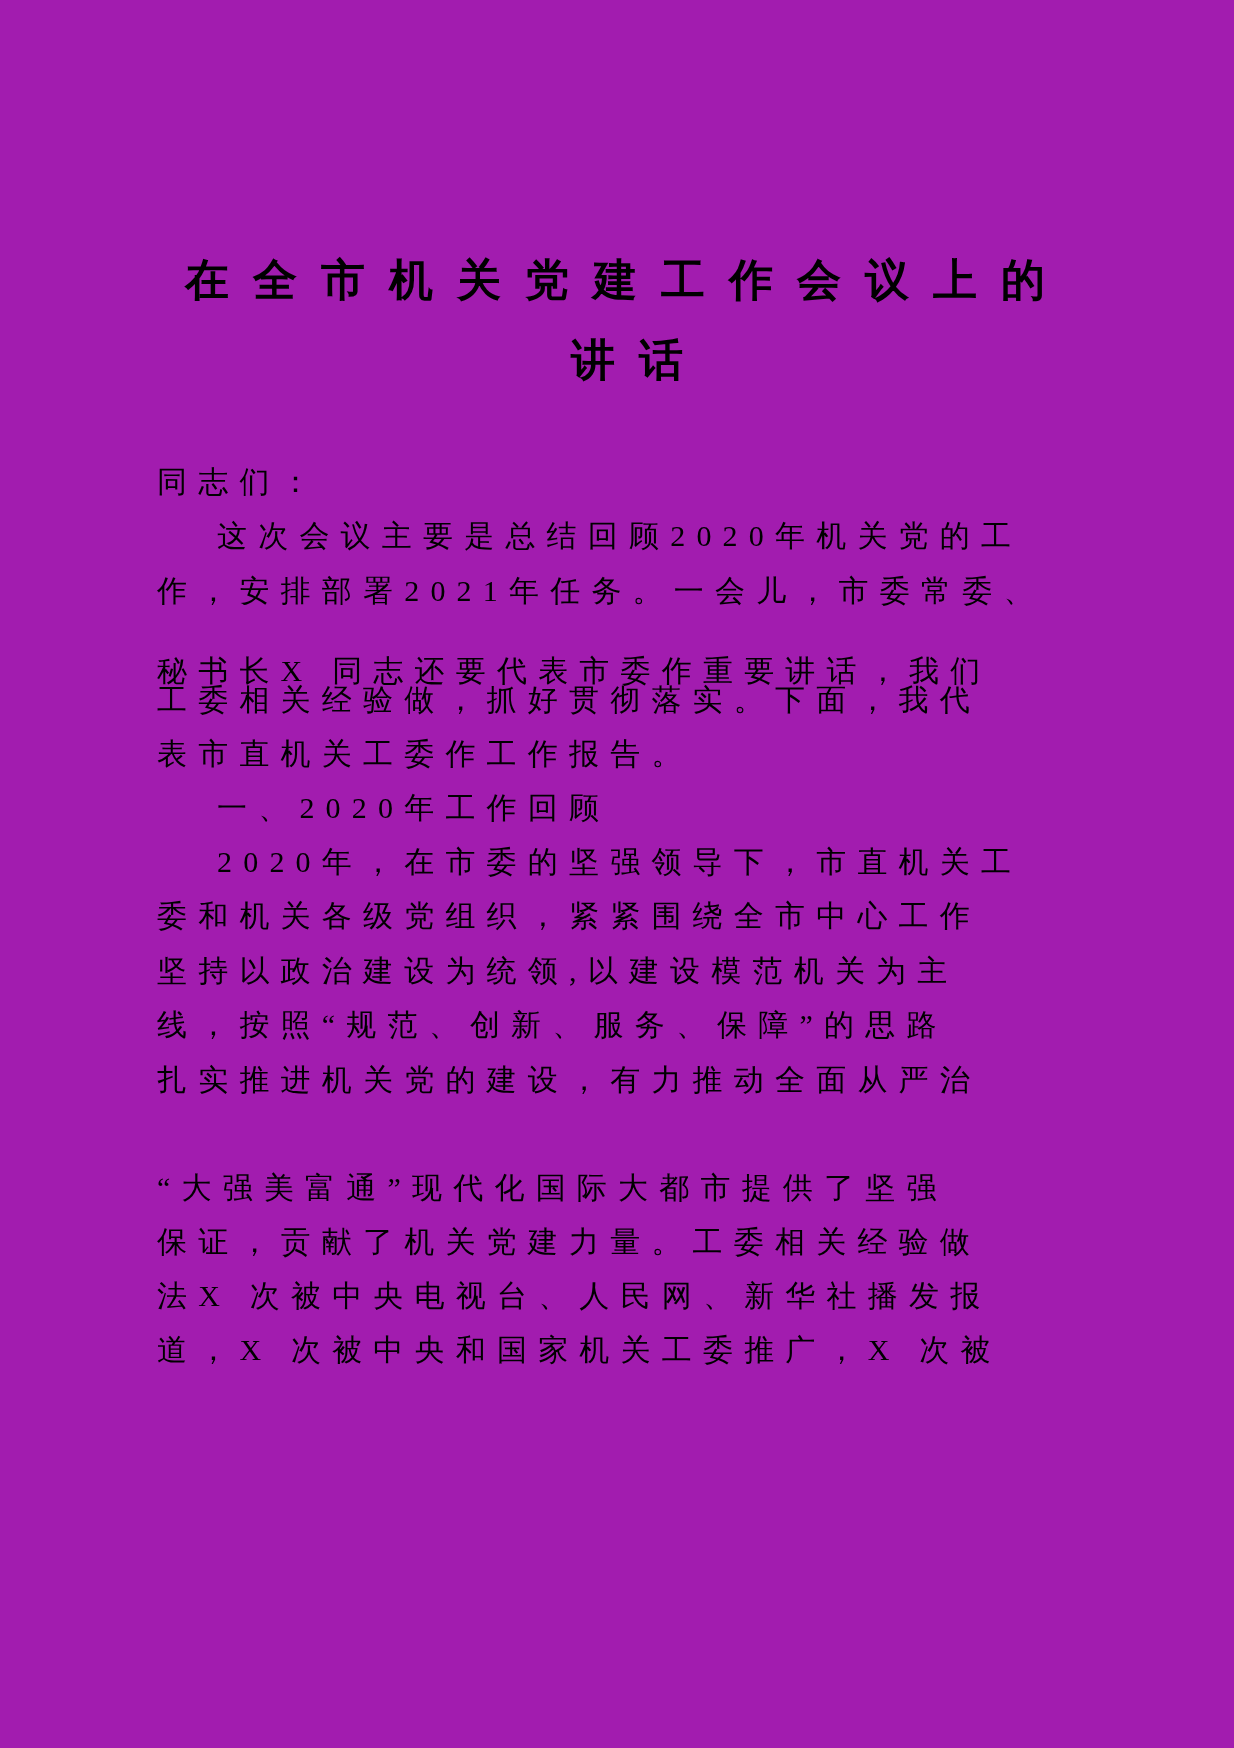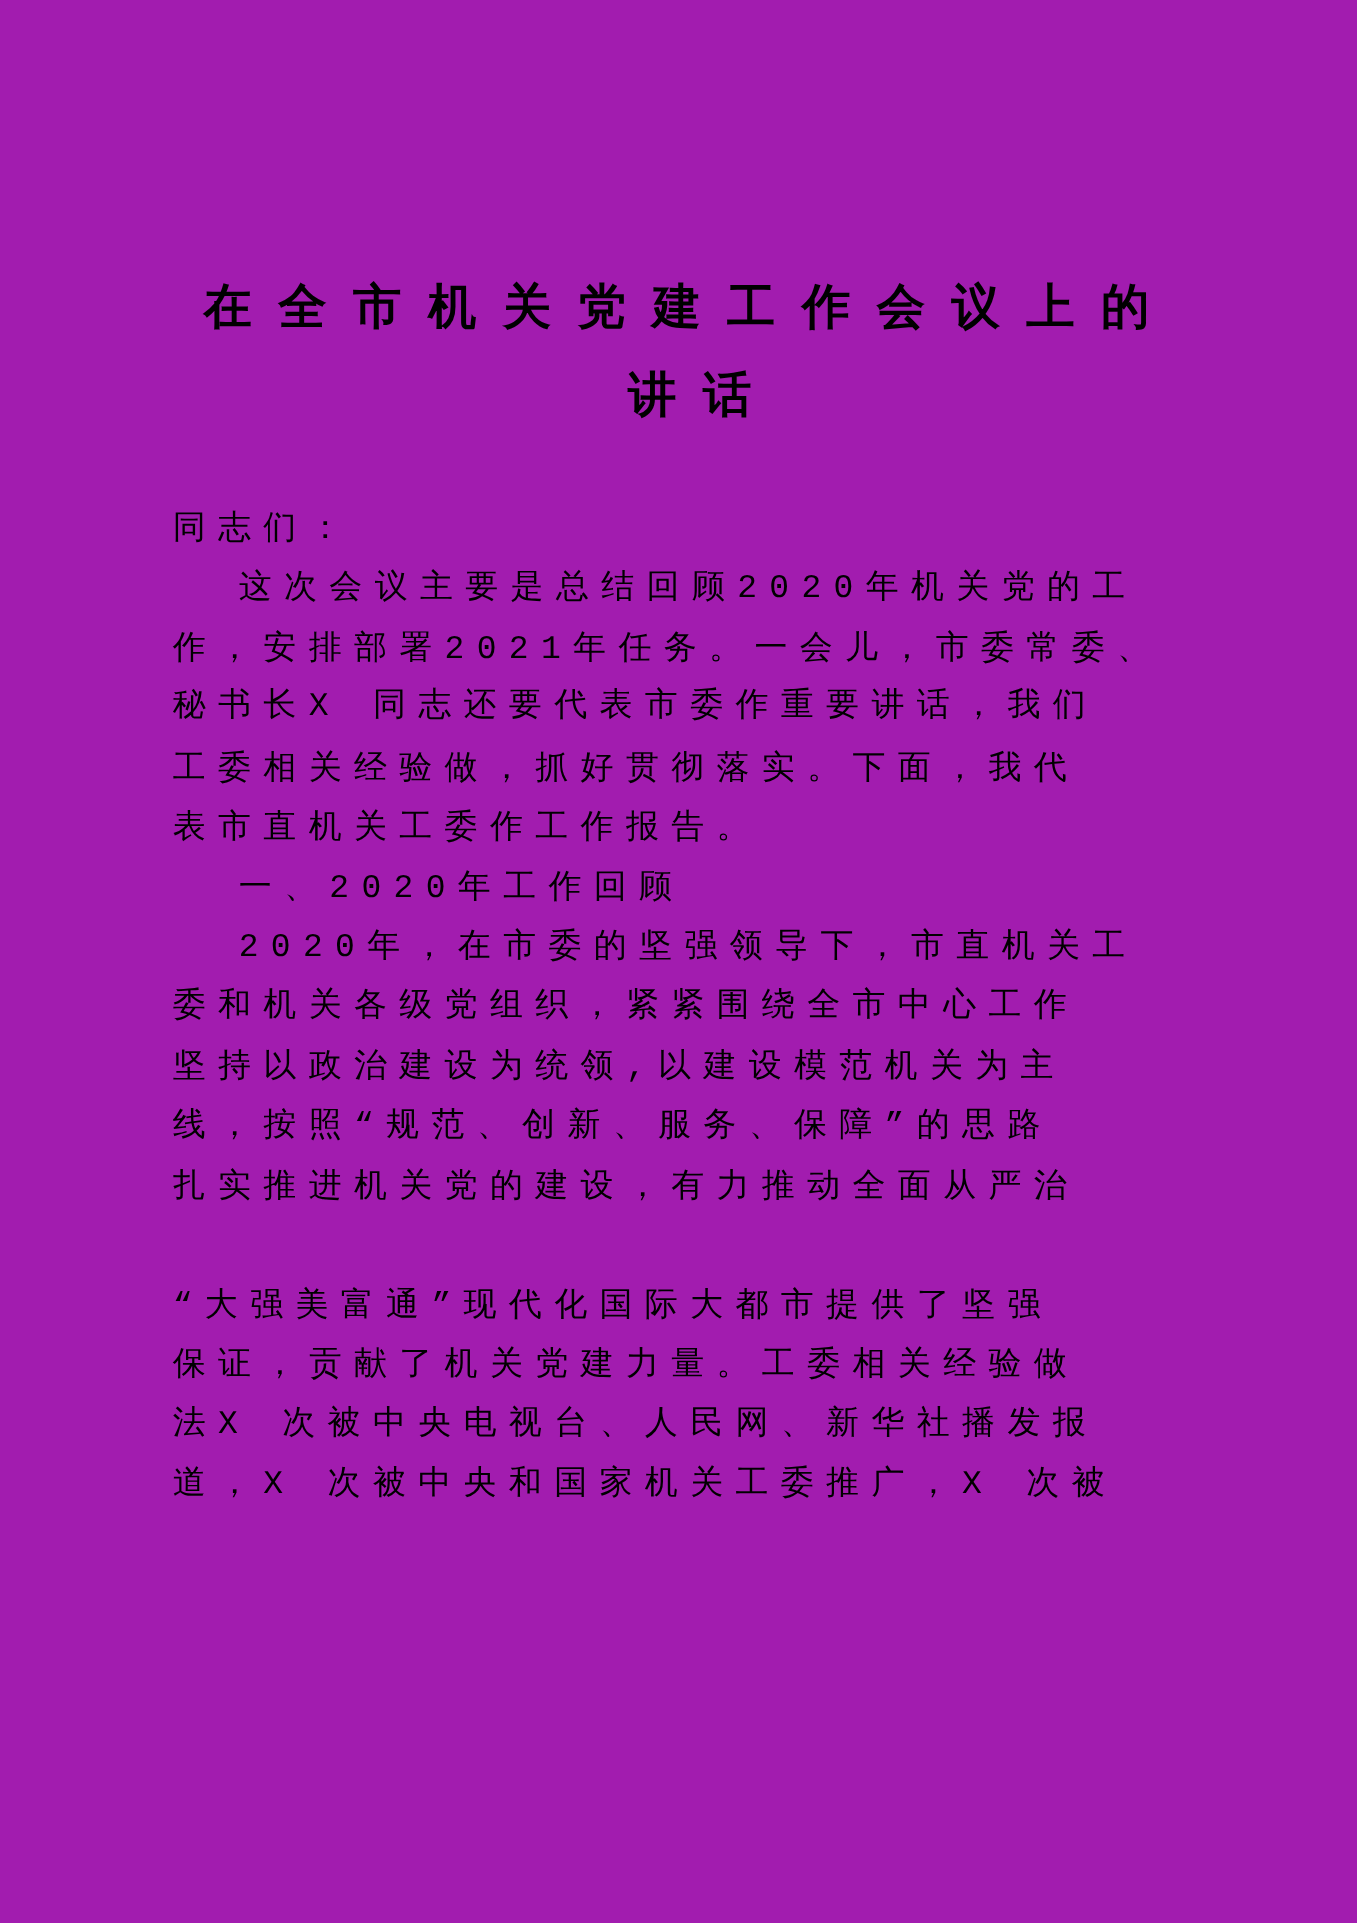--- a/index.html
+++ b/index.html
@@ -8,38 +8,38 @@
     .title {
       position: absolute; left: 0; width: 1234px; text-align: center;
       font-family: "DejaVu Sans", "Liberation Sans", sans-serif;
       font-weight: bold; font-size: 44px; color: #000;
       letter-spacing: 24px; line-height: 60px;
     }
     .title.l1 { top: 250px; padding-left: 10px; }
     .title.l2 { top: 330px; padding-left: 22px; }
     .line {
       position: absolute; left: 157px; width: 800px;
-      font-family: Liberation Mono, monospace;
+      font-family: Liberation Serif, serif;
       font-size: 30px; color: #000; line-height: 40px;
       white-space: nowrap; letter-spacing: 11.2px;
     }
     .indent { left: 217px; }
   </style>
 </head>
 <body>
 
 <div class="page">
   <div class="title l1">在全市机关党建工作会议上的</div>
   <div class="title l2">讲话</div>
 
   <div class="line" style="top:462px">同志们：</div>
 
   <div class="line indent" style="top:516px">这次会议主要是总结回顾2020年机关党的工</div>
   <div class="line" style="top:571px">作，安排部署2021年任务。一会儿，市委常委、</div>
-  <div class="line" style="top:623px">秘书长X 同志还要代表市委作重要讲话，我们</div>
+  <div class="line" style="top:651px">秘书长X 同志还要代表市委作重要讲话，我们</div>
   <div class="line" style="top:680px">工委相关经验做，抓好贯彻落实。下面，我代</div>
   <div class="line" style="top:734px">表市直机关工委作工作报告。</div>
 
   <div class="line indent" style="top:788px">一、2020年工作回顾</div>
 
   <div class="line indent" style="top:842px">2020年，在市委的坚强领导下，市直机关工</div>
   <div class="line" style="top:951px">坚持以政治建设为统领,以建设模范机关为主</div>
   <div class="line" style="top:896px">委和机关各级党组织，紧紧围绕全市中心工作</div>
   <div class="line" style="top:1005px">线，按照“规范、创新、服务、保障”的思路</div>
   <div class="line" style="top:1060px">扎实推进机关党的建设，有力推动全面从严治</div>

